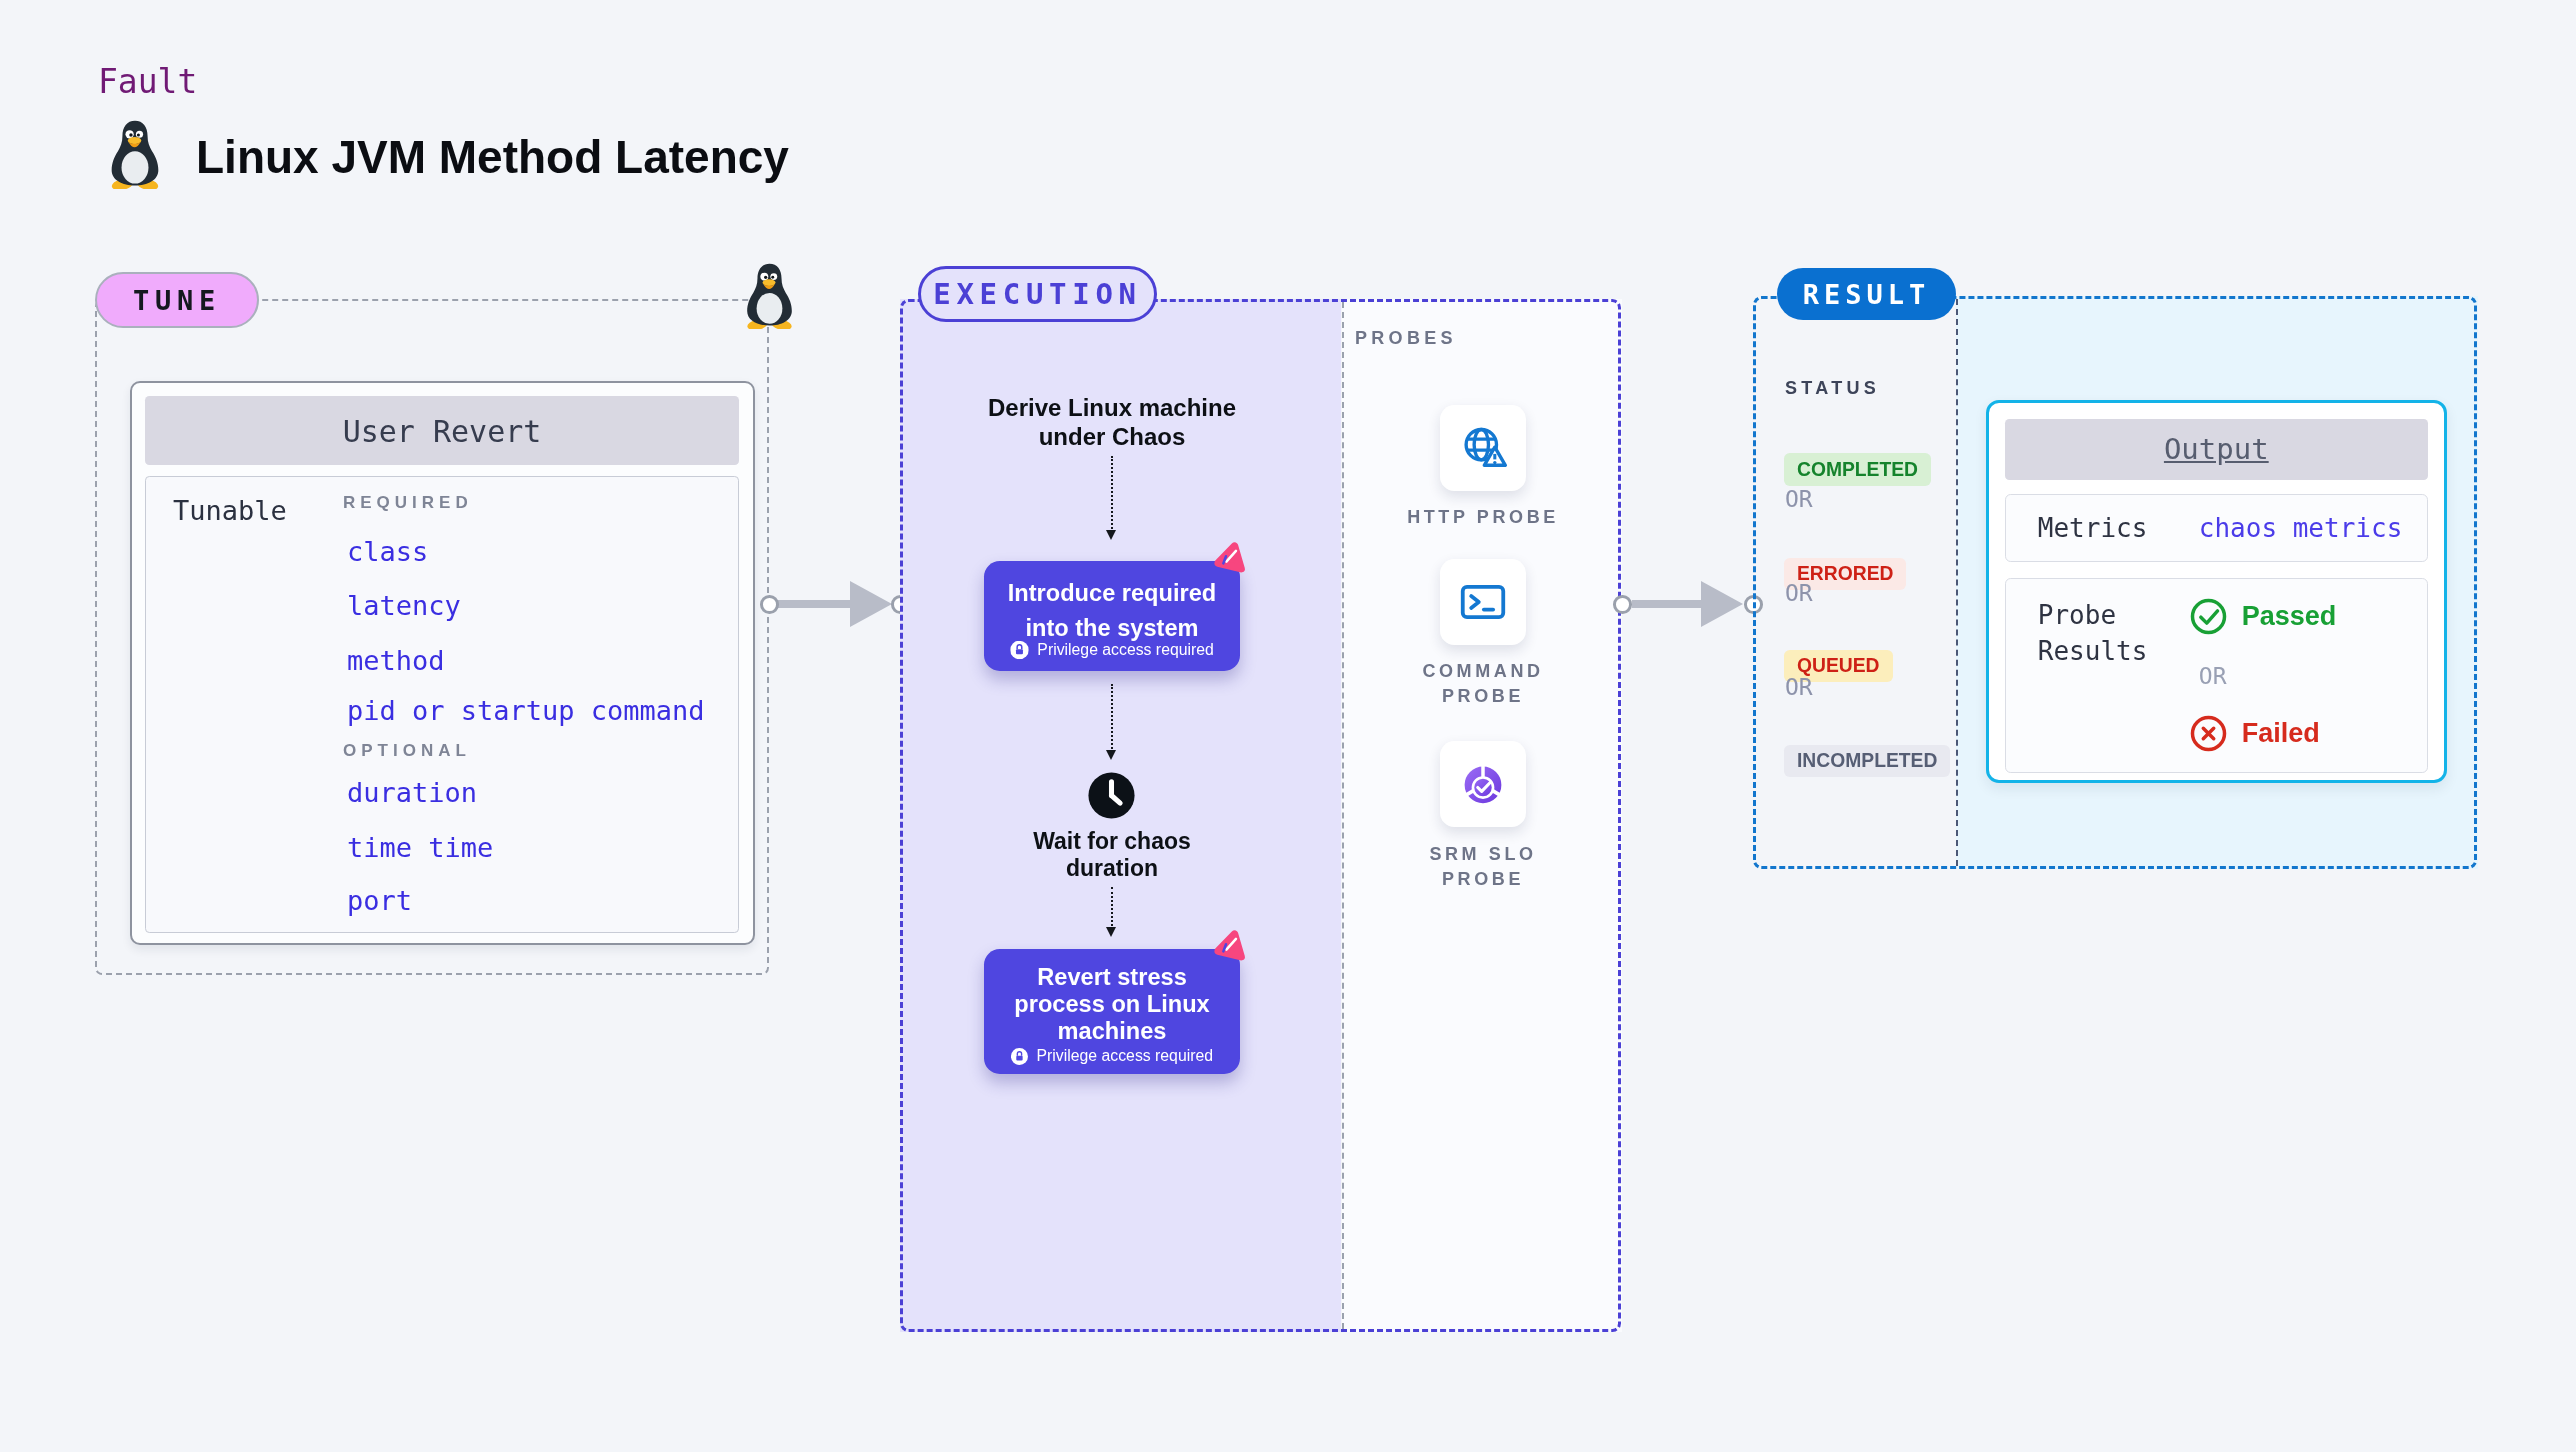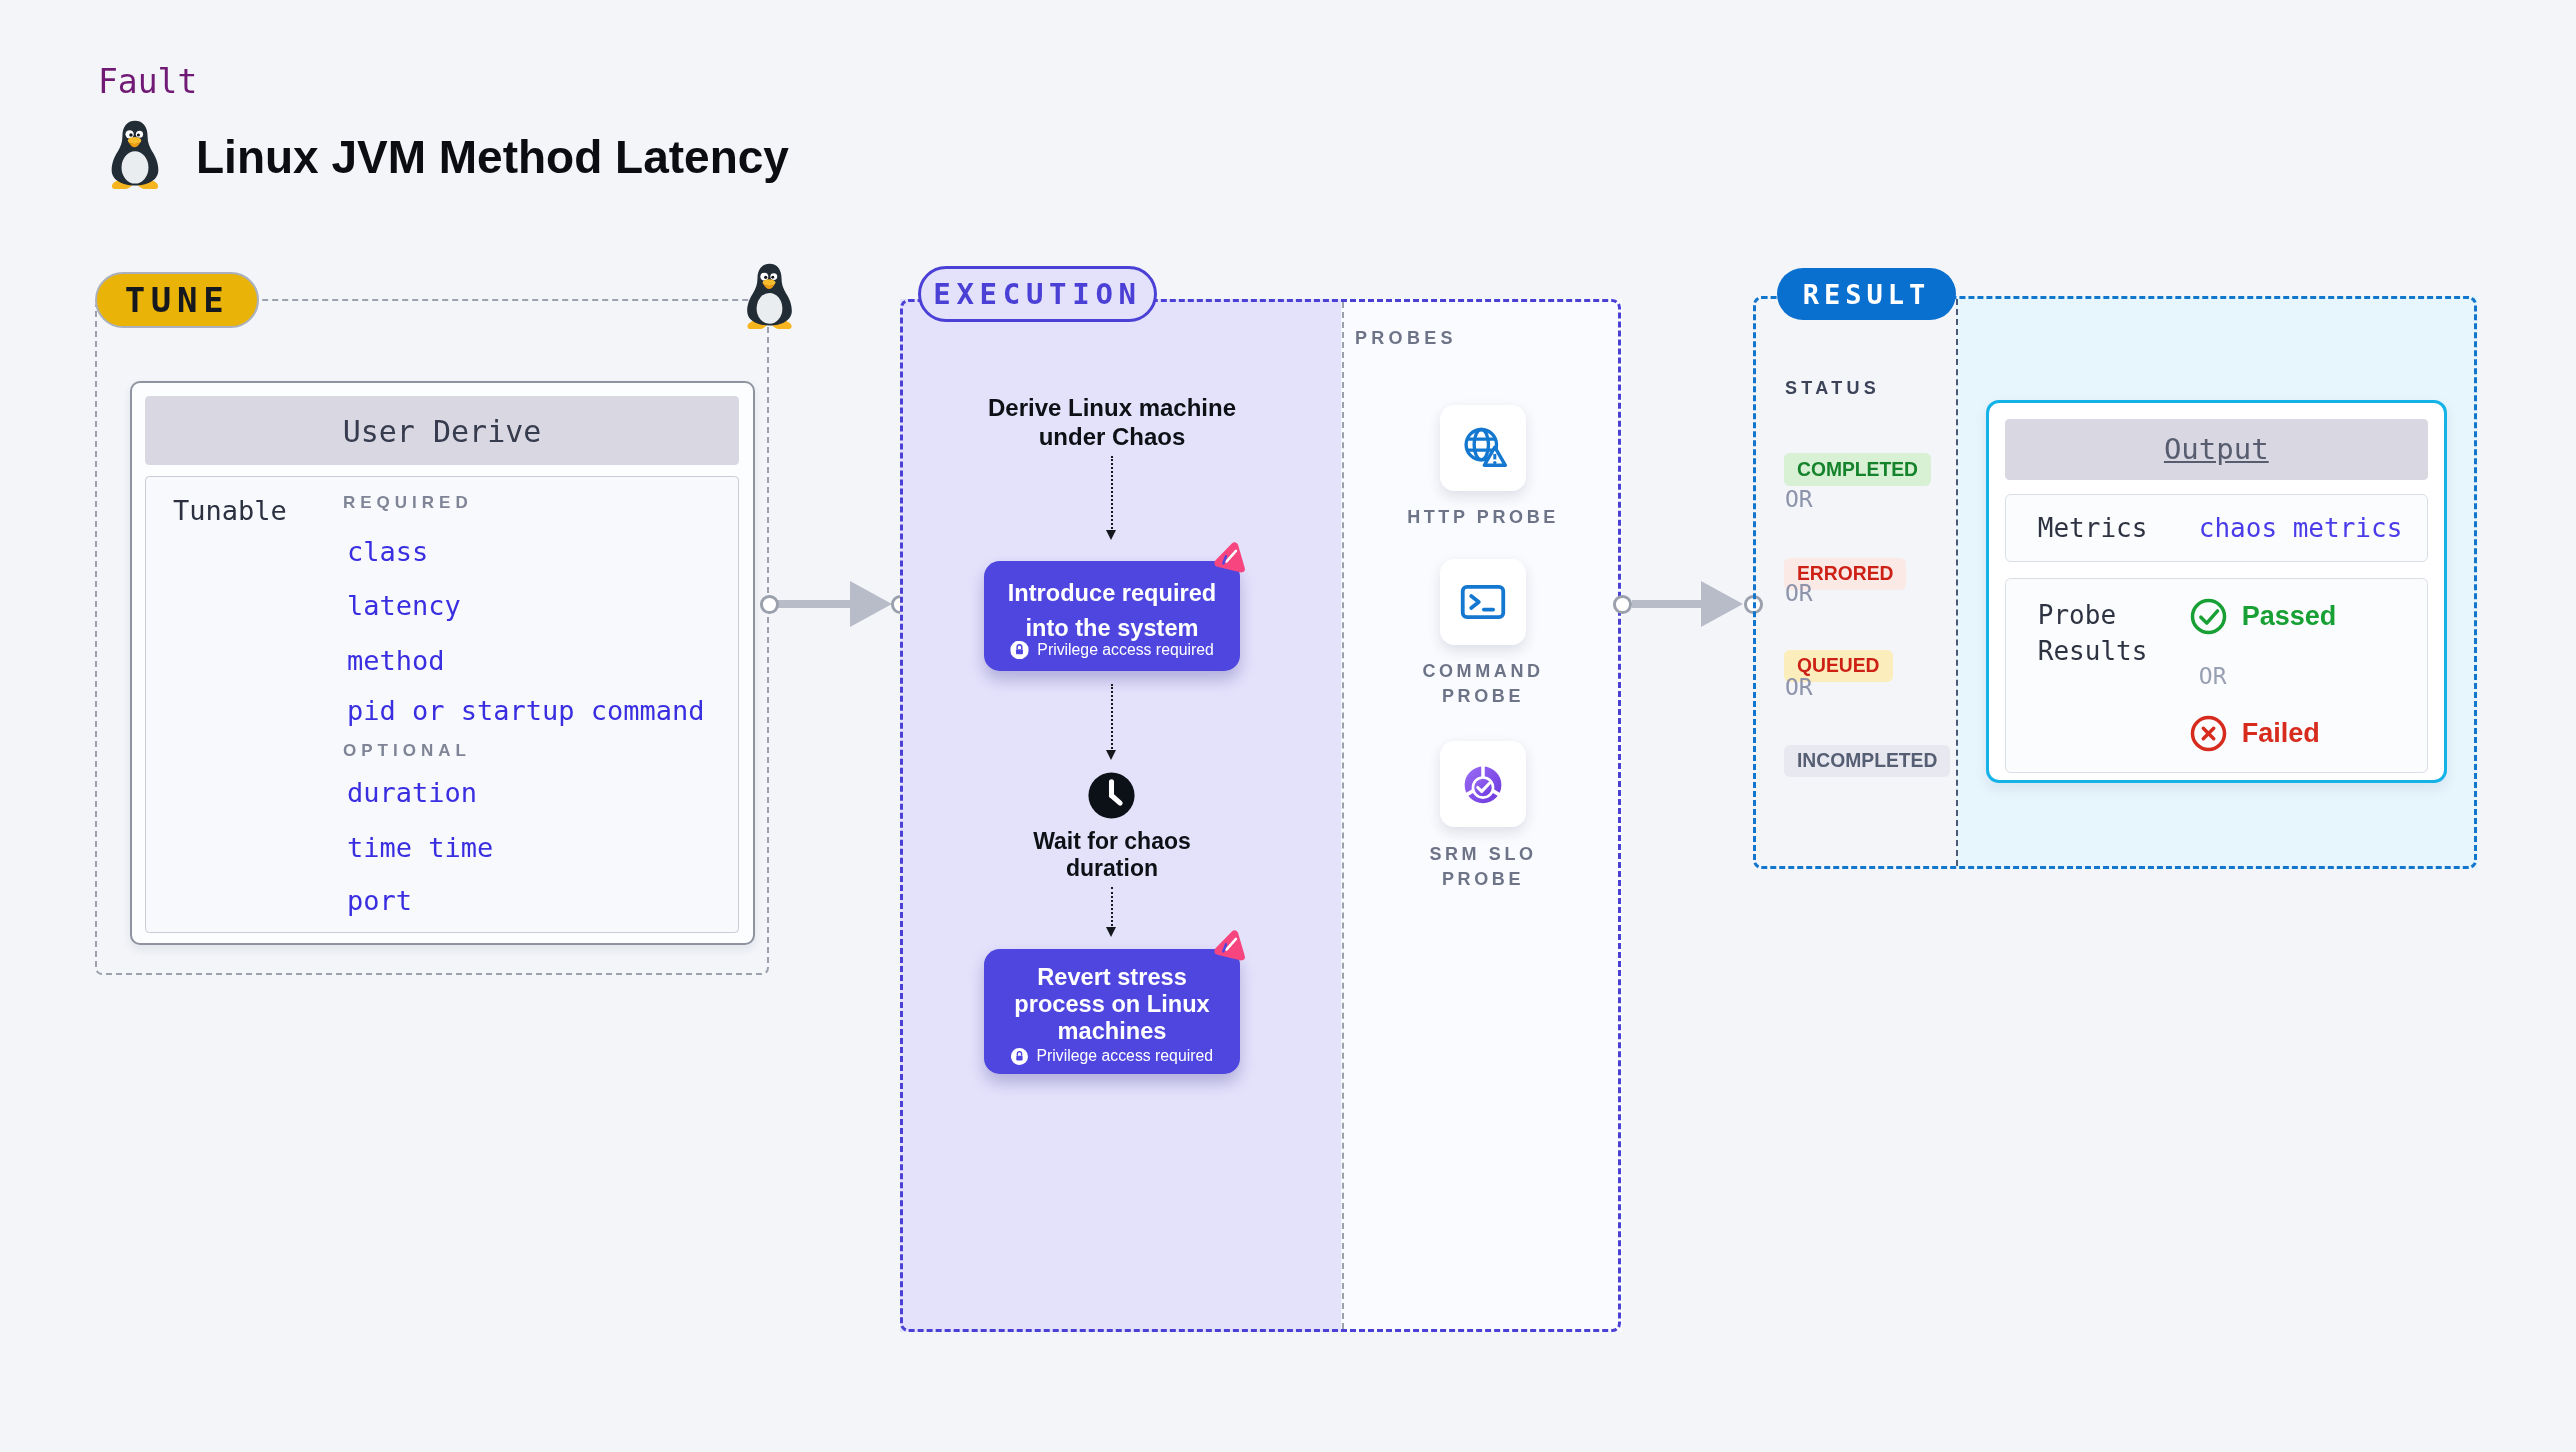--- a/index.html
+++ b/index.html
@@ -8,21 +8,21 @@
   #canvas { position:relative; width:2576px; height:1452px; overflow:hidden; }
   .abs { position:absolute; }
   .mono { font-family:"DejaVu Sans Mono","Liberation Mono",monospace; }
   .sans { font-family:"Liberation Sans","DejaVu Sans",sans-serif; }
   .center { transform:translate(-50%,-50%); white-space:nowrap; }
   .vcenter { transform:translateY(-50%); white-space:nowrap; }
   .hcenter { transform:translateX(-50%); white-space:nowrap; }
 
   .pill { border-radius:716px; display:flex; align-items:center; justify-content:center;
           font-weight:800; letter-spacing:5.7px; }
-  .pill-tune { background:#eab308; border:2.9px solid #aab0bd; color:#15181f; font-size:34px; }
+  .pill-tune { background:#f0abfc; border:2.9px solid #aab0bd; color:#15181f; font-size:27px; }
   .pill-exec { background:#e4e2fb; border:3.6px solid #4b40d5; color:#4b40d5; font-size:29px; }
   .pill-result { background:#0a70d0; color:#ffffff; font-size:27px; letter-spacing:5px; }
 
   .dashed-box { border:2.9px dashed #9ba1ad; border-radius:7.2px; }
   .exec-box { border:3.6px dashed #4b40d5; border-radius:8.6px; }
   .result-box { border:3.6px dashed #1276cd; border-radius:8.6px; }
 
   .card { background:#fcfdfe; border:2.9px solid #8e939f; border-radius:10px;
           box-shadow:0 4.3px 10px rgba(30,35,60,.08); }
   .card-header { background:#d9d8e2; border-radius:4.3px; }
@@ -147,21 +147,21 @@
   <div class="abs sans" style="left:196px;top:130px;font-size:46px;font-weight:700;color:#0b0d12;">Linux JVM Method Latency</div>
 
   <div class="abs dashed-box" style="left:95px;top:299px;width:674px;height:676px;"></div>
   <div class="abs pill pill-tune mono" style="left:95px;top:272px;width:164px;height:56px;">TUNE</div>
   <svg class="abs" style="left:741px;top:262px;width:57px;height:67px;" viewBox="0 0 80 94" width="57" height="67">
       <use href="#tux"></use>
     </svg>
 
   <div class="abs card" style="left:130px;top:381px;width:625px;height:564px;">
     <div class="abs card-header" style="left:13px;top:13px;width:594px;height:69px;">
-      <div class="abs mono center" style="left:50%;top:50%;font-size:30px;color:#363c4e;">User Derive</div>
+      <div class="abs mono center" style="left:50%;top:50%;font-size:30px;color:#363c4e;">User Revert</div>
     </div>
     <div class="abs table" style="left:13px;top:93px;width:594px;height:457px;">
       <div class="abs mono vcenter" style="left:27px;top:33px;font-size:27px;color:#2b3140;">Tunable</div>
       <div class="abs sans collabel vcenter" style="left:197px;top:26px;">REQUIRED</div>
       <div class="abs mono link vcenter" style="left:201px;top:74px;font-size:27px;">class</div>
       <div class="abs mono link vcenter" style="left:201px;top:128px;font-size:27px;">latency</div>
       <div class="abs mono link vcenter" style="left:201px;top:183px;font-size:27px;">method</div>
       <div class="abs mono link vcenter" style="left:201px;top:233px;font-size:27px;">pid or startup command</div>
       <div class="abs sans collabel vcenter" style="left:197px;top:274px;">OPTIONAL</div>
       <div class="abs mono link vcenter" style="left:201px;top:315px;font-size:27px;">duration</div>

